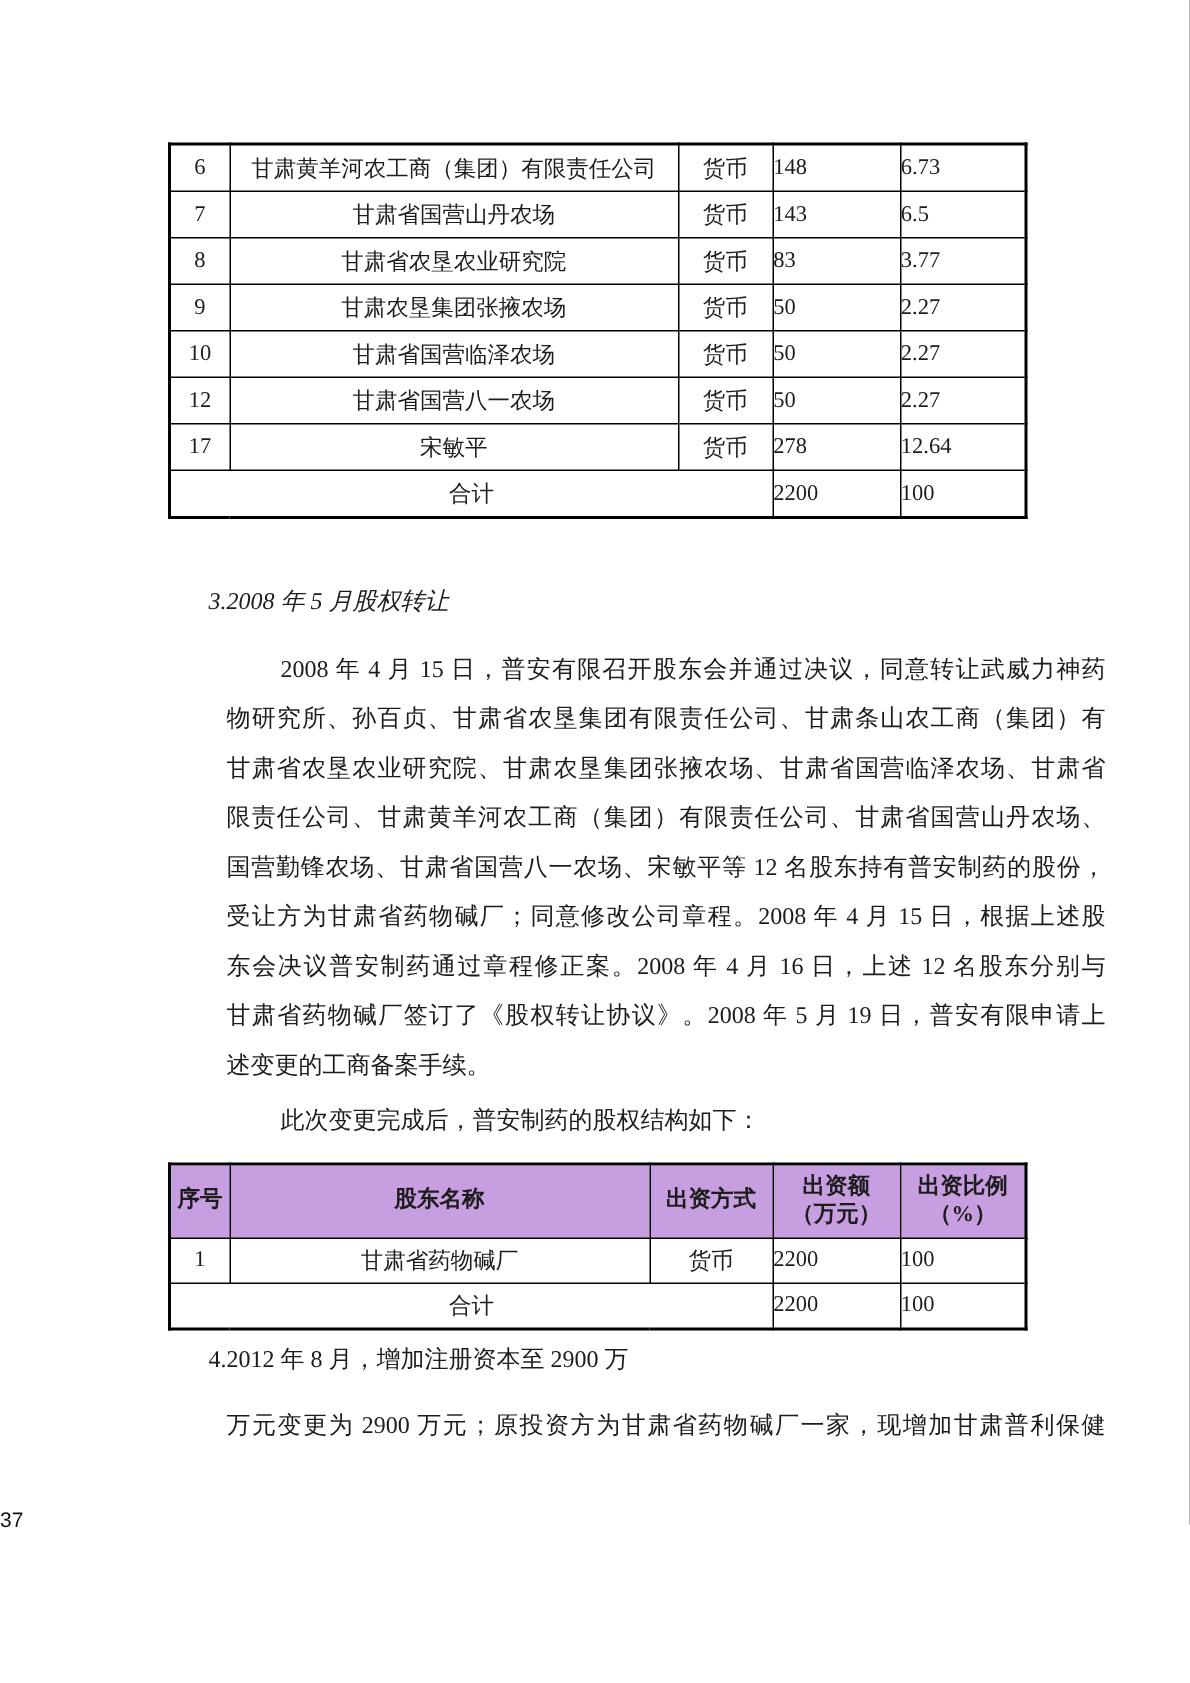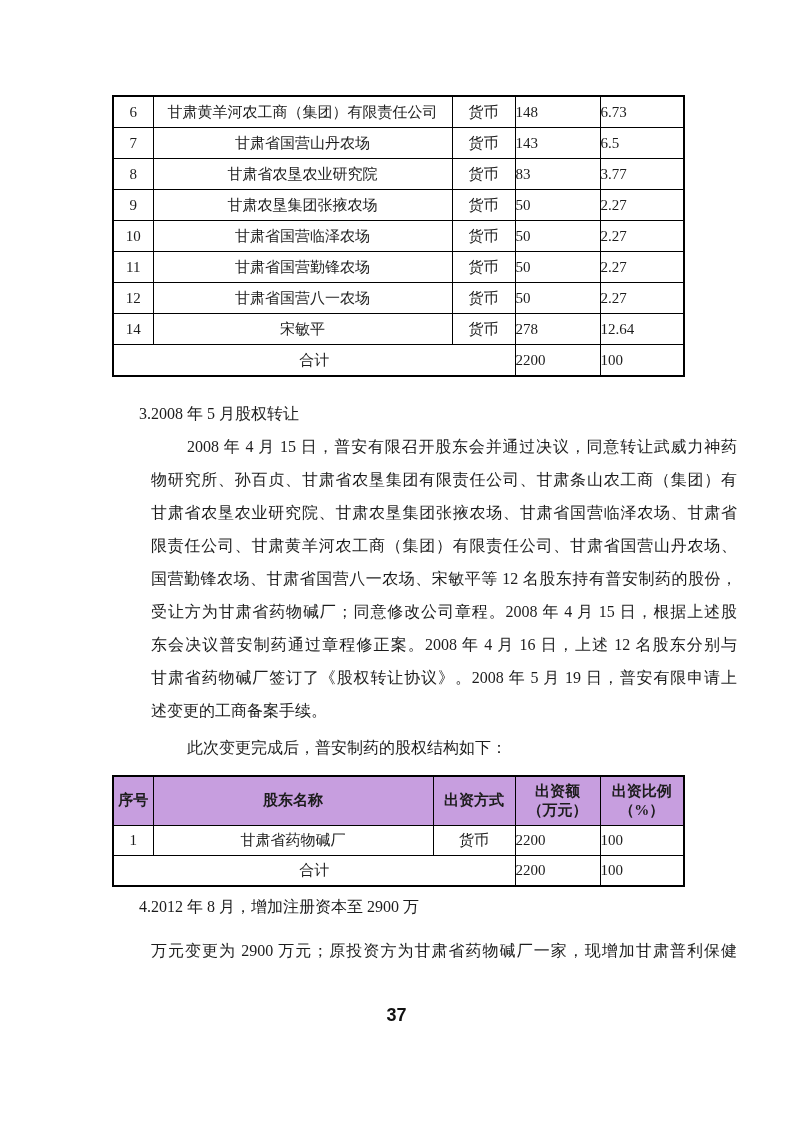--- a/index.html
+++ b/index.html
@@ -47,41 +47,40 @@
   .r { padding-right:8px !important; }
   .b { font-weight:bold; }
 
   
   .h {
     position:absolute; left:103px; width:586px;
     font-size:16px; line-height:20px;
     text-indent:36px;
     white-space:nowrap; overflow:hidden;
   }
-  .heading3 { top:404px; }
+  .heading3 { top:392px;font-style:italic; }
   .heading4 { top:897px; }
 
   .para { position:absolute; left:103px; width:586px; font-size:16px;margin-left:48px; }
   .para1 { top:430px; }
   .para2 { top:731px; }
   .para3 { top:934px; }
   .ln {
     height:33px; line-height:33px;
     text-align:justify;
     text-align-last:justify;
     overflow:hidden;
   }
   .ln.first { text-indent:36px; }
   .ln.lastln { text-align-last:left; }
 
   .pageno {
     position:absolute; top:1005px; left:0; width:100%;
-    text-align:center;
     font-family:"Liberation Sans","DejaVu Sans",sans-serif;
-    font-size:18px; color:#111;font-weight:bold;
+    font-size:14px; color:#111;
   }
 </style>
 </head>
 <body>
 
 <div class="page">
 
   <table class="doc t1">
     <colgroup>
       <col style="width:40px">
@@ -120,35 +119,28 @@
         <td class="r">2.27</td>
       </tr>
       <tr>
         <td class="c">10</td>
         <td class="c">甘肃省国营临泽农场</td>
         <td class="c">货币</td>
         <td class="r">50</td>
         <td class="r">2.27</td>
       </tr>
       <tr>
-        <td class="c">11</td>
-        <td class="c">甘肃省国营勤锋农场</td>
+        <td class="c">12</td>
+        <td class="c">甘肃省国营八一农场</td>
         <td class="c">货币</td>
         <td class="r">50</td>
         <td class="r">2.27</td>
       </tr>
       <tr>
-        <td class="c">12</td>
-        <td class="c">甘肃省国营八一农场</td>
-        <td class="c">货币</td>
-        <td class="r">50</td>
-        <td class="r">2.27</td>
-      </tr>
-      <tr>
-        <td class="c">14</td>
+        <td class="c">17</td>
         <td class="c">宋敏平</td>
         <td class="c">货币</td>
         <td class="r">278</td>
         <td class="r">12.64</td>
       </tr>
       <tr>
         <td colspan="3" class="c b">合计</td>
         <td class="r b">2200</td>
         <td class="r b">100</td>
       </tr>

